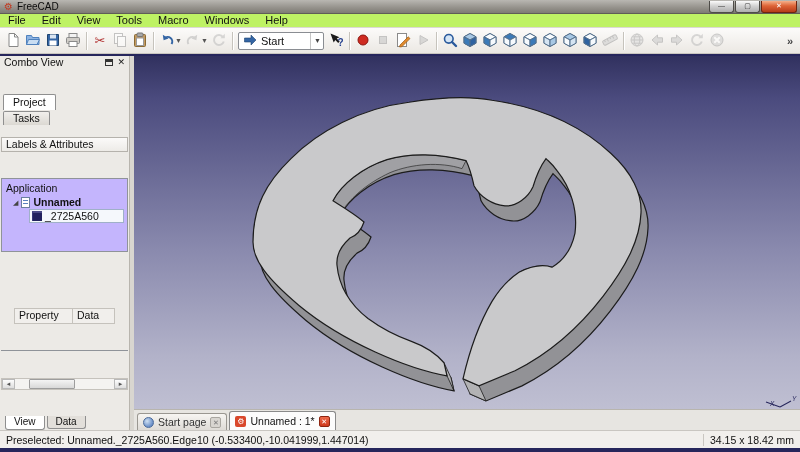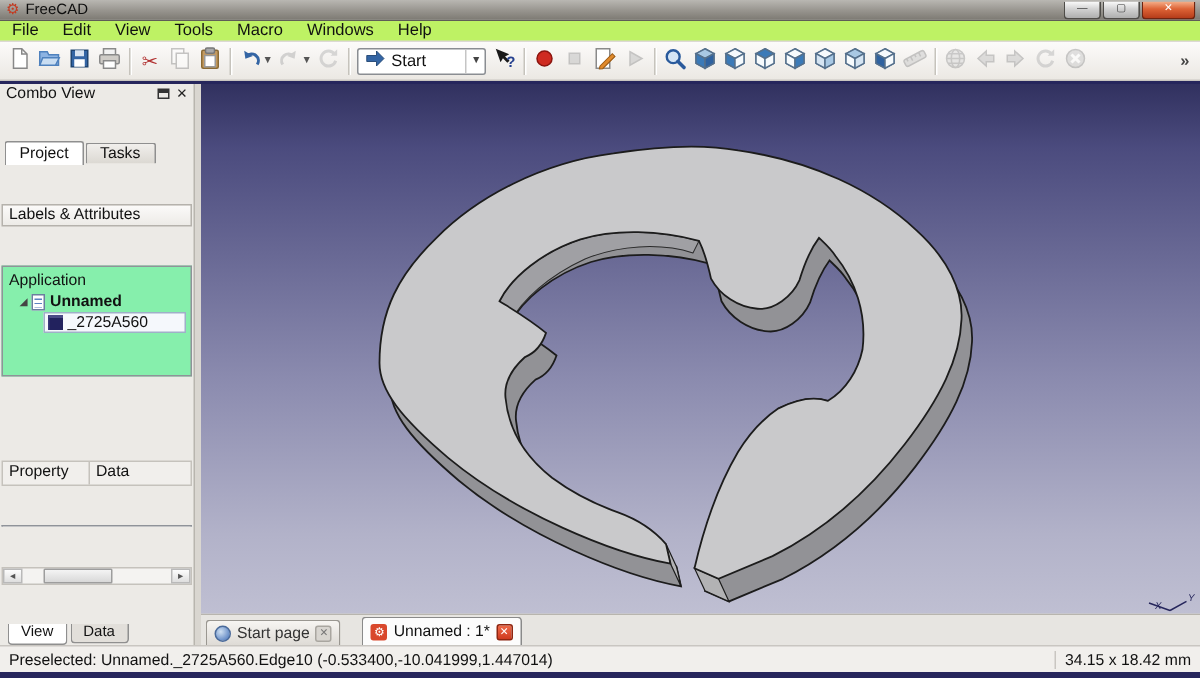--- a/index.html
+++ b/index.html
@@ -46,41 +46,41 @@
   #main { height:374px; display:flex; }
 
   
   #leftpanel { width:130px; background:#eceae6; display:flex; flex-direction:column;
     border-right:1px solid #b8b5ae;gap:26px; }
   .cv-title { height:16px; display:flex; align-items:center; padding:0 4px; }
   .cv-title .t { font-size:10.5px; }
   .cv-btns { margin-left:auto; display:flex; align-items:center; gap:4px; }
   .float-box { width:8px; height:7px; border:1px solid #333; box-shadow:inset 0 2px #333; display:inline-block; }
   .cv-close { font-size:9px; color:#222; line-height:8px; }
-  .cv-tabs { height:17px; display:flex; align-items:center; padding-left:3px; gap:1px; }
+  .cv-tabs { height:17px; display:flex; align-items:flex-start; padding-left:3px; gap:1px;flex-direction:column; }
   .cv-tab { border:1px solid #8f8f8f; border-bottom:none; border-radius:2px 2px 0 0;
     padding:0 9px; font-size:10.5px; line-height:13px; background:linear-gradient(#f1efec,#dbd8d2); height:14px; }
   .cv-tab.active { background:#fff; height:16px; line-height:15px; }
   .tree-header { height:15px; margin:0 1px; border:1px solid #b5b2ac;
     background:linear-gradient(#fbfaf9,#edebe7); padding:0 4px; line-height:13px; font-size:10.5px; }
-  .tree-box { height:142px; margin:0 1px; background:#86efac; border:1px solid #8f9399;
+  .tree-box { height:142px; margin:0 1px; background:#c4b5fd; border:1px solid #8f9399;
     padding:2px 0; font-size:10.5px; overflow:hidden; }
   .tree-row { display:flex; align-items:center; height:14px; gap:3px; }
   .tree-row .lbl { white-space:nowrap; }
   .expander { font-size:7px; color:#444; line-height:7px; }
   .doc-icon { width:9px; height:11px; border:1px solid #6b7f9e; background:
     linear-gradient(#fff,#fff) padding-box,#fff; position:relative; display:inline-block; }
   .doc-icon::after { content:""; position:absolute; left:1px; right:1px; top:2px; height:6px;
     background:repeating-linear-gradient(#5b82c0 0 1px, transparent 1px 3px); }
   .cube-icon { width:10px; height:10px; background:#22225e; border-top:2px solid #4a4a86;
     border-left:1px solid #38387a; display:inline-block; }
   .sel-box { display:flex; align-items:center; gap:3px; border:1px solid #9fb0c8;
     background:#f5f8fc; padding:0 3px 0 2px; height:14px; flex:1; margin-right:3px; }
   .vsplit { height:8px; }
-  .prop-header { height:31px; margin:0 1px; display:flex; background:#f1efec;
+  .prop-header { height:31px; margin:0 14px; display:flex; background:#f1efec;
     border:1px solid #c5c2bc; font-size:10.5px; line-height:13px; }
   .prop-col1 { width:58px; border-right:1px solid #c5c2bc; padding-left:4px; }
   .prop-col2 { padding-left:4px; }
   .prop-body { flex:1; margin:0 1px; background:#fff; border:1px solid #8f9399; border-top:none; }
   .hscroll { height:13px; margin:1px 1px 0 1px; display:flex; align-items:stretch;
     background:#f4f3f1; border:1px solid #c5c2bc; }
   .sbtn { width:13px; background:linear-gradient(#fdfdfd,#dedede); border:1px solid #b9b9b9;
     font-size:7px; color:#555; display:flex; align-items:center; justify-content:center; }
   .sthumb { width:46px; margin-left:14px; background:linear-gradient(#f4f4f4,#d8d8d8);
     border:1px solid #9d9d9d; border-radius:1px; }
@@ -92,21 +92,21 @@
 
   
   #splitter { width:4px; background:#d9d6d0; }
 
   
   #vpcol { flex:1; display:flex; flex-direction:column; min-width:0; }
   #vp3d { flex:1; position:relative;
     background:linear-gradient(180deg,#31315f 0%,#4b4b7e 12%,#8a8aae 55%,#b2b2c9 85%,#bfbfd2 100%); }
   #vp3d svg { position:absolute; inset:0; width:100%; height:100%; }
   #mditabs { height:21px; background:#e7e5e1; border-top:1px solid #b8b5ae;
-    display:flex; align-items:flex-end; padding-left:3px; gap:14px; }
+    display:flex; align-items:flex-end; padding-left:3px; gap:2px; }
   .mtab { display:flex; align-items:center; gap:4px; border:1px solid #9a9791; border-bottom:none;
     border-radius:3px 3px 0 0; height:17px; padding:0 5px; font-size:10.5px;
     background:linear-gradient(#f7f5f2,#dedbd6); color:#333; }
   .mtab.active { height:19px; background:#fcfcfc; border-color:#8a8a8a; color:#111; }
   .globe-dot { width:11px; height:11px; border-radius:50%; border:1px solid #4a6a9a;
     background:radial-gradient(circle at 35% 35%, #cfe0f2, #6a8fc8 70%); display:inline-block; }
   .fc-dot { width:11px; height:11px; border-radius:2px; background:#d9482c; color:#fff;
     font-size:8px; line-height:11px; text-align:center; display:inline-block; }
   .tab-close { width:11px; height:11px; border-radius:2px; background:#d8d5d0; border:1px solid #a9a6a0;
     color:#777; font-size:7px; line-height:9px; text-align:center; }

